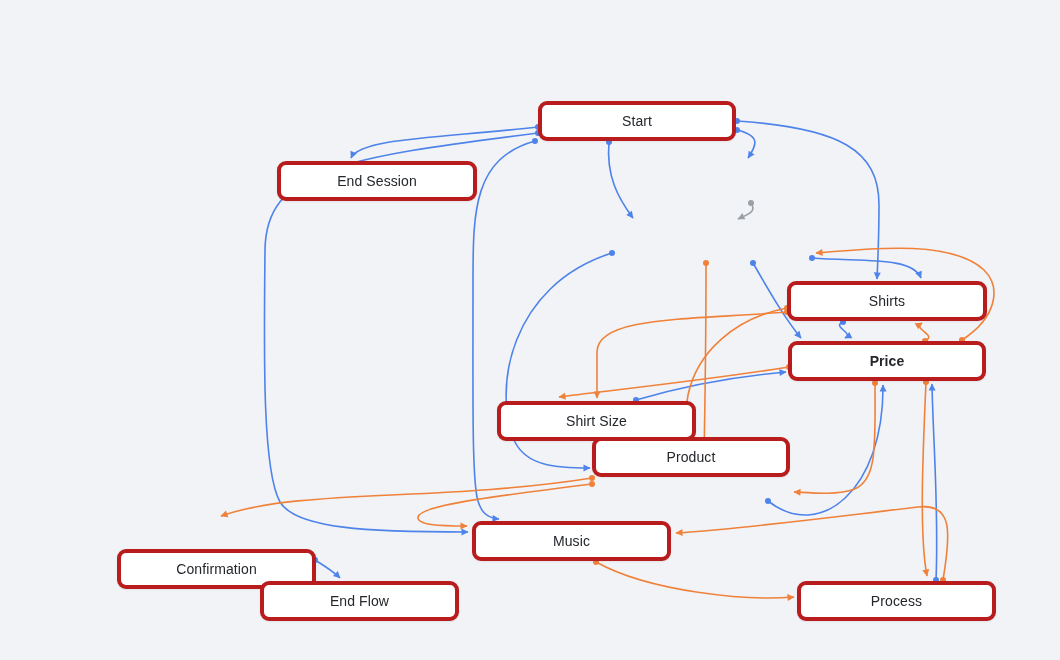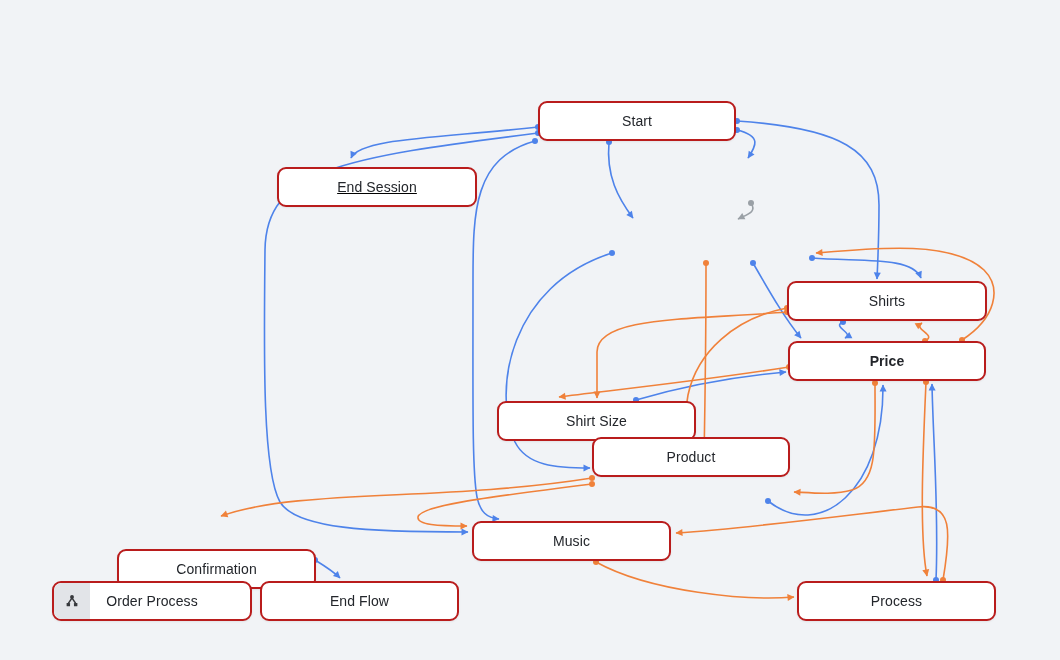--- a/index.html
+++ b/index.html
@@ -24,21 +24,21 @@
     position: absolute;
     left: 0; top: 0;
     width: 1060px;
     height: 660px;
     pointer-events: none;
   }
   .node {
     position: absolute;
     box-sizing: border-box;
     background: #ffffff;
-    border: 2px solid #b91c1c;
+    border: 4px solid #b91c1c;
     border-radius: 9px;
     box-shadow: 0 1px 2px rgba(60,64,67,0.08);
     display: flex;
     align-items: center;
     justify-content: center;
     pointer-events: auto;
     cursor: default;
   }
   .node-label {
     font-size: 14px;
@@ -134,52 +134,41 @@
       <circle cx="943" cy="580" r="3" fill="#f0813a"></circle>
       <path class="edge" d="M 926 382 C 923 450, 919 535, 927 576" stroke="#f0813a" marker-end="url(#arrow-orange)"></path>
       <circle cx="926" cy="382" r="3" fill="#f0813a"></circle>
       <path class="edge" d="M 596 562 C 650 592, 748 601, 794 597" stroke="#f0813a" marker-end="url(#arrow-orange)"></path>
       <circle cx="596" cy="562" r="3" fill="#f0813a"></circle>
     </svg>
   <div class="node-layer">
       <div class="node" style="left: 538px; top: 101px; width: 198px; height: 40px;">
         <span class="node-label">Start</span>
       </div>
-      <div class="node" style="left: 277px; top: 167px; width: 200px; height: 40px; text-decoration: underline;">
+      <div class="node" style="left: 277px; top: 161px; width: 200px; height: 40px;">
         <span class="node-label">End Session</span>
       </div>
       <div class="node" style="left: 787px; top: 281px; width: 200px; height: 40px;">
         <span class="node-label">Shirts</span>
       </div>
       <div class="node" style="left: 788px; top: 341px; width: 198px; height: 40px; font-weight: bold;">
         <span class="node-label">Price</span>
       </div>
       <div class="node" style="left: 497px; top: 401px; width: 199px; height: 40px;">
         <span class="node-label">Shirt Size</span>
       </div>
       <div class="node" style="left: 592px; top: 437px; width: 198px; height: 40px;">
         <span class="node-label">Product</span>
       </div>
       <div class="node" style="left: 117px; top: 549px; width: 199px; height: 40px;">
         <span class="node-label">Confirmation</span>
       </div>
       <div class="node" style="left: 472px; top: 521px; width: 199px; height: 40px;">
         <span class="node-label">Music</span>
       </div>
-      <div class="node" style="left: 52px; top: 581px; width: 200px; height: 40px;">
-        <div class="node-icon">
-          <svg width="18" height="18" viewBox="0 0 24 24">
-            <circle cx="12" cy="6.5" r="2.6" fill="#37393d"></circle>
-            <path d="M12 8 L7.2 15 M12 8 L16.8 15" stroke="#37393d" stroke-width="1.8" fill="none"></path>
-            <rect x="4.8" y="14.5" width="4.6" height="4.6" rx="0.8" fill="#37393d"></rect>
-            <rect x="14.6" y="14.5" width="4.6" height="4.6" rx="0.8" fill="#37393d"></rect>
-          </svg>
-        </div>
-        <span class="node-label">Order Process</span>
-      </div>
       <div class="node" style="left: 260px; top: 581px; width: 199px; height: 40px;">
         <span class="node-label">End Flow</span>
       </div>
       <div class="node" style="left: 797px; top: 581px; width: 199px; height: 40px;">
         <span class="node-label">Process</span>
       </div>
     </div>
 </div>
 
 </body></html>

